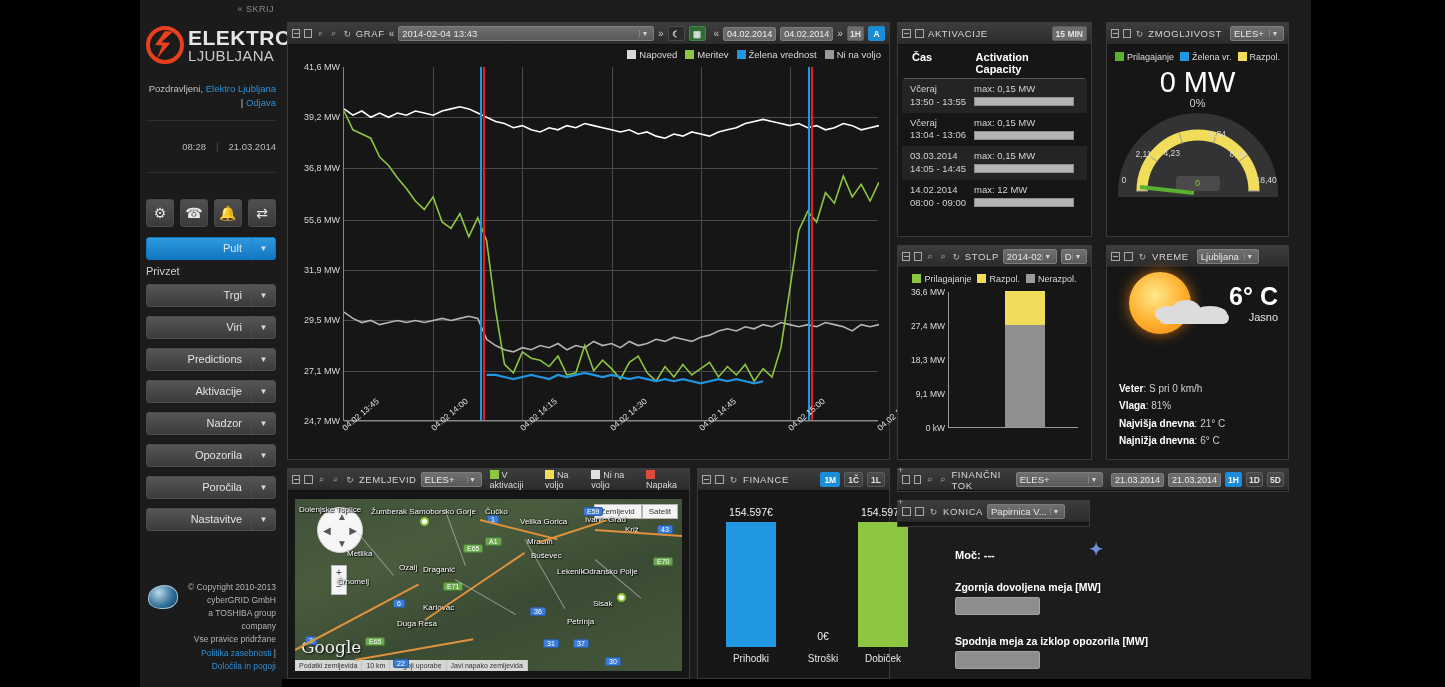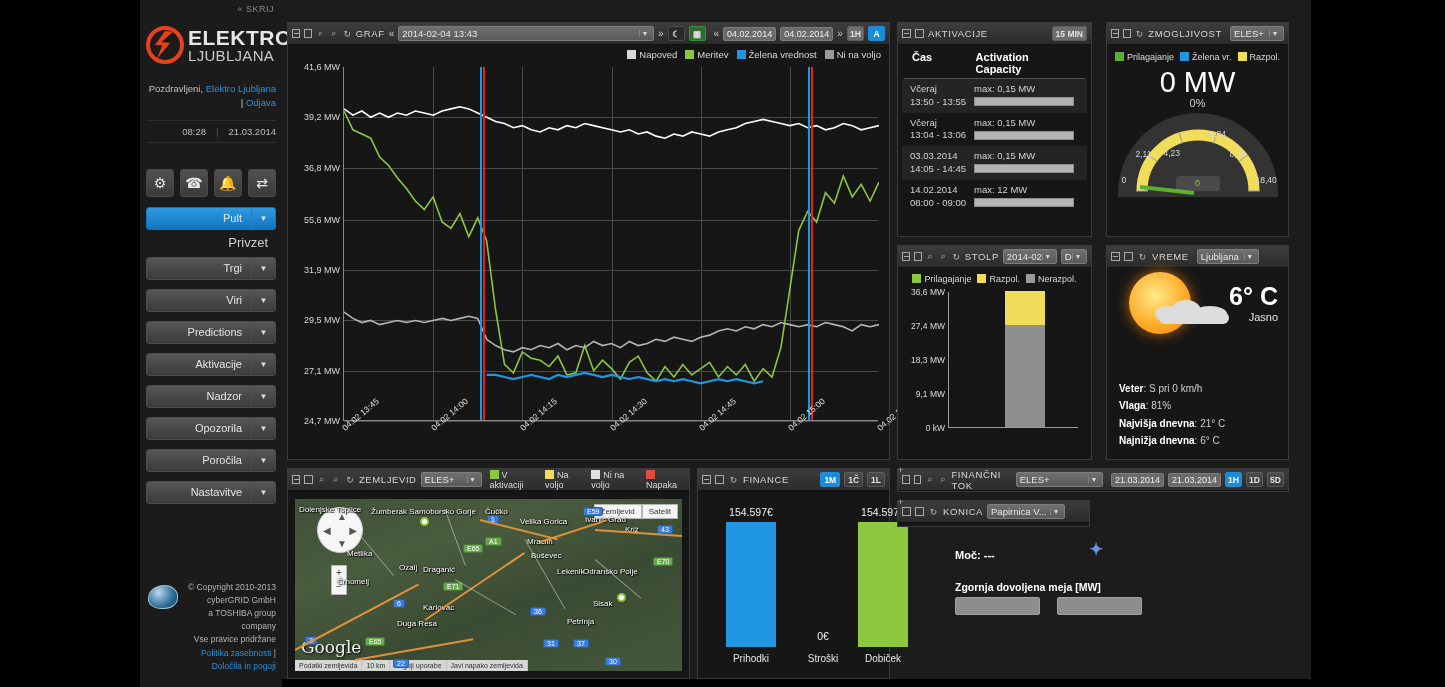--- a/index.html
+++ b/index.html
@@ -22,35 +22,35 @@
   .logo-mark .ring { position:absolute; inset:0; border-radius:50%; border:4px solid #e8401f; }
   .logo-mark .bolt { position:absolute; left:9px; top:5px; width:18px; height:28px;
     background:#e8401f; clip-path:polygon(55% 0,100% 3%,35% 40%,85% 42%,10% 100%,40% 52%,0 50%); }
   .logo-text { line-height:1; }
   .logo-text .t1 { font-size:21px; font-weight:bold; color:#e6e6e6; letter-spacing:.5px; }
   .logo-text .t2 { font-size:15px; color:#c9c9c9; letter-spacing:.3px; }
   .greet { text-align:right; padding:14px 6px 0 6px; font-size:9.5px; color:#c3c3c3; line-height:1.5; }
   .greet a { color:#2f8fd6; text-decoration:none; }
   .dtrow { display:flex; justify-content:flex-end; gap:10px; align-items:center;
            border-top:1px solid #2e2e2e; border-bottom:1px solid #2e2e2e;
-           margin:9px 6px 0 6px; padding:5px 0; font-size:9.5px; color:#bbb; }
+           margin:9px 6px 0 6px; padding:20px 0; font-size:9.5px; color:#bbb; }
   .dtrow .sep { color:#555; }
   .iconrow { display:flex; gap:6px; justify-content:center; padding:26px 6px 0 6px; }
   .ibtn { width:28px; height:28px; border-radius:3px; border:1px solid #4a4a4a;
           background:linear-gradient(#505050,#3a3a3a); display:flex; align-items:center;
           justify-content:center; color:#e8e8e8; font-size:14px; }
   .menu { padding:10px 6px 0 6px; }
   .mitem { display:flex; height:23px; margin-bottom:9px; border-radius:3px; overflow:hidden;
            border:1px solid #4d4d4d; background:linear-gradient(#565656,#3b3b3b); }
   .mitem .lbl { flex:1; text-align:right; padding:0 9px; line-height:21px; font-size:11px; color:#e4e4e4; }
   .mitem .arw { width:24px; border-left:1px solid #4d4d4d; line-height:21px; text-align:center;
                 color:#ddd; font-size:8px; }
   .mitem.active { background:linear-gradient(#2f9ae0,#1176c0); border-color:#1176c0; }
   .mitem.active .arw { border-left-color:#1a87cd; }
-  .privzet { text-align:right; font-size:13px; color:#cfcfcf; padding:0 8px 7px 0; margin-top:-4px; }
+  .privzet { text-align:left; font-size:11px; color:#cfcfcf; padding:0 8px 7px 0; margin-top:-4px; }
   .foot { position:absolute; left:0; bottom:14px; width:142px; padding:0 6px; }
   .foot .inner { display:flex; gap:5px; }
   .foot .fi { width:34px; height:30px; flex:0 0 auto; position:relative; }
   .foot .fi .bean { position:absolute; left:2px; top:4px; width:30px; height:24px;
       border-radius:60% 50% 50% 45%; background:radial-gradient(circle at 35% 30%,#bcd9ec,#2e6d96 60%,#17405e);
       border:1px solid #9fc2d8; }
   .foot .txt { flex:1; text-align:right; font-size:8.5px; color:#b4b4b4; line-height:1.55; }
   .foot .txt a { color:#2f8fd6; text-decoration:none; }
 
   
@@ -664,15 +664,16 @@
     </div>
   </div>
   <div class="kbody">
     <div class="kpow">
       <span>Moč:</span>
       <span>---</span>
       <span class="rocket">✦</span>
     </div>
     <div class="klabel">Zgornja dovoljena meja [MW]</div>
     <input class="kinput" value="" style="">
+    <div class="klabel">Spodnja meja za izklop opozorila [MW]</div>
     <input class="kinput" value="" style="">
   </div>
 </div>
 
 </body></html>

